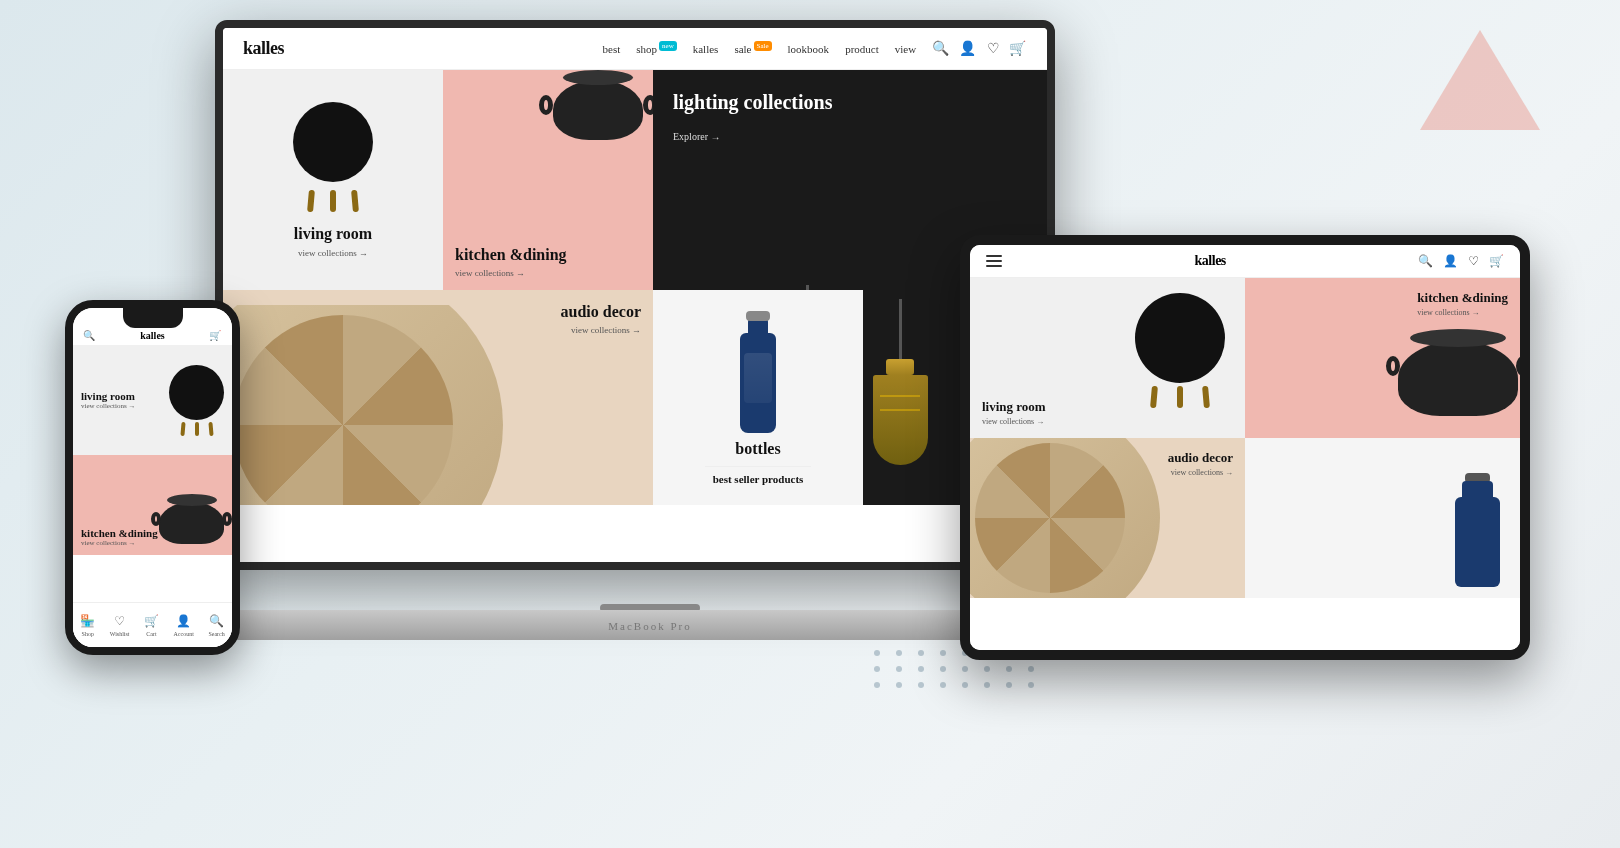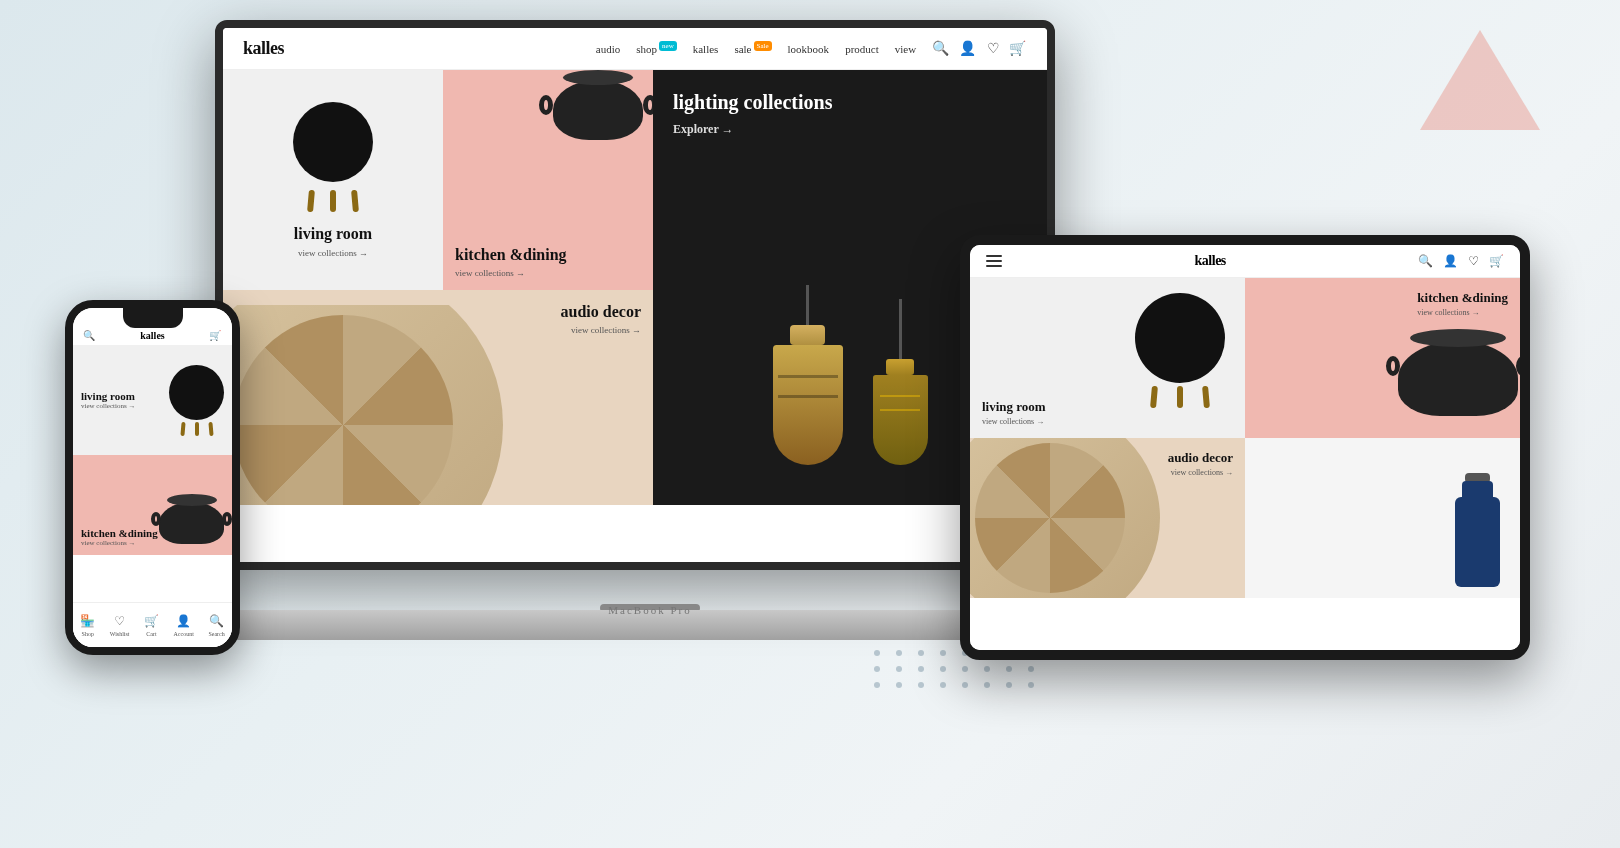--- a/index.html
+++ b/index.html
@@ -60,21 +60,21 @@
     .laptop-hinge {
       position: absolute;
       bottom: 28px; left: 50%;
       transform: translateX(-50%);
       width: 100px; height: 8px;
       background: #888;
       border-radius: 4px;
     }
     .laptop-notch {
       position: absolute;
-      bottom: 24px; left: 50%;
+      bottom: 8px; left: 50%;
       transform: translateX(-50%);
       color: #777; font-size: 11px;
       letter-spacing: 2px;
     }
 
     
     .site-content {
       background: #fff;
       width: 100%; height: 100%;
       overflow: hidden;
@@ -149,21 +149,20 @@
       justify-content: flex-end;
       padding: 12px;
     }
     .cell-lighting {
       grid-column: 3 / 5; grid-row: 1 / 3;
       background: #1a1a1a;
       display: flex;
       flex-direction: column;
       justify-content: space-between;
       padding: 20px;
-      gap: 8px;
     }
     .cell-audio {
       grid-column: 1 / 3; grid-row: 2;
       background: #e8d5c0;
       display: flex;
       flex-direction: column;
       align-items: flex-end;
       justify-content: flex-start;
       padding: 12px;
     }
@@ -188,24 +187,23 @@
       color: #555;
       margin-top: 4px;
     }
     .cell-title-light {
       font-size: 20px;
       font-weight: 700;
       color: #fff;
       line-height: 1.2;
     }
     .cell-subtitle-light {
-      font-size: 12px;
+      font-size: 10px;
       color: #ddd;
-      margin-top: 0;
-      font-weight: bold;
+      margin-top: 17px;
     }
 
     
     .speaker-shape {
       width: 80px; height: 80px;
       background: #111;
       border-radius: 50%;
       margin-bottom: 8px;
       position: relative;
     }
@@ -495,21 +493,21 @@
     <div class="bg-dot"></div>
 </div>
 
 <div class="laptop">
   <div class="laptop-screen">
     <div class="site-content">
 
       <div class="site-header">
         <div class="site-logo">kalles</div>
         <nav class="site-nav">
-          <span>audio</span>
+          <span>best</span>
           <span>shop<span class="nav-badge">new</span></span>
           <span>kalles</span>
           <span>sale<span class="nav-badge nav-badge-sale">Sale</span></span>
           <span>lookbook</span>
           <span>product</span>
           <span>view</span>
         </nav>
         <div class="site-icons">
           <span>🔍</span>
           <span>👤</span>
@@ -577,20 +575,35 @@
             <div style="width:320px;height:320px;background:linear-gradient(135deg,#d8c4a0,#c0a880);border-radius:50%;position:absolute;bottom:-80px;left:-40px;display:flex;align-items:center;justify-content:center;">
               <div style="width:220px;height:220px;background:repeating-conic-gradient(#c0a880 0% 12.5%,#b09060 12.5% 25%);border-radius:50%;"></div>
             </div>
           </div>
           <div style="position:absolute;top:12px;right:12px;text-align:right;">
             <div class="cell-title">audio decor</div>
             <div class="cell-subtitle">view collections →</div>
           </div>
         </div>
 
+        <div class="grid-cell cell-bottles">
+          <div style="position:relative;display:flex;justify-content:center;align-items:flex-end;height:100px;">
+            <div class="bottle-shape">
+              <div class="bottle-neck"></div>
+              <div class="bottle-cap"></div>
+              <div style="position:absolute;top:20px;left:4px;width:28px;height:50px;background:linear-gradient(180deg,rgba(255,255,255,0.1),rgba(255,255,255,0.05));border-radius:4px;"></div>
+            </div>
+          </div>
+          <div style="text-align:center;margin-top:6px;">
+            <div class="cell-title">bottles</div>
+          </div>
+          <div style="text-align:center;margin-top:8px;padding-bottom:4px;">
+            <div class="best-seller" style="font-size:11px;border-top:1px solid #eee;padding-top:6px;">best seller products</div>
+          </div>
+        </div>
       </div>
     </div>
   </div>
   <div class="laptop-hinge"></div>
   <div class="laptop-base">
     <div class="laptop-notch">MacBook Pro</div>
   </div>
 </div>
 
 <div class="phone">

